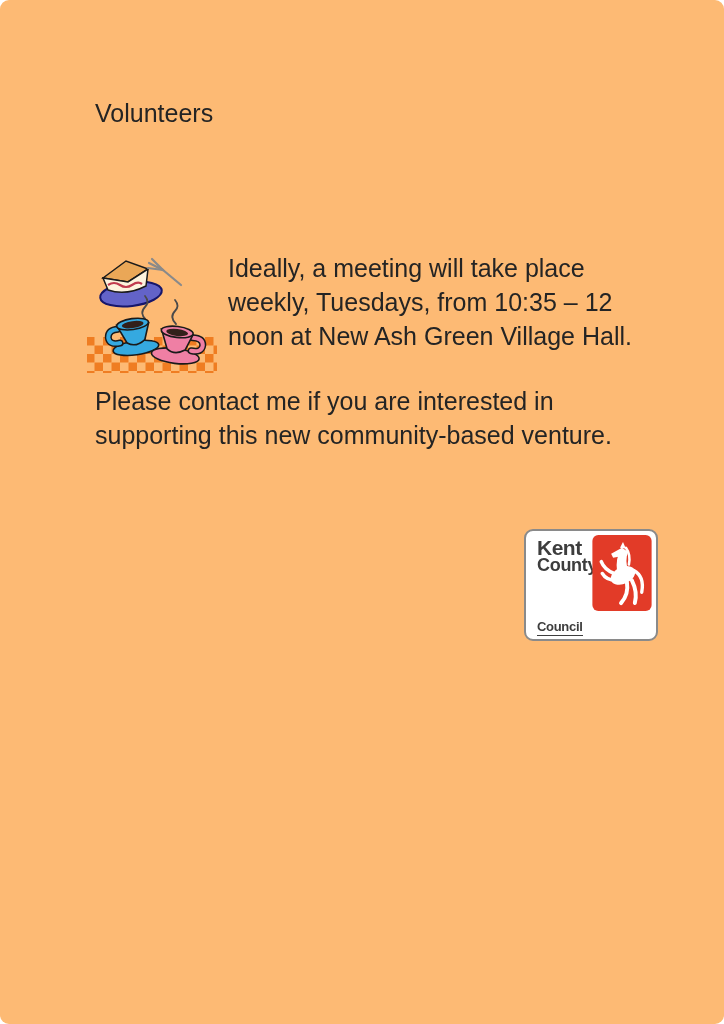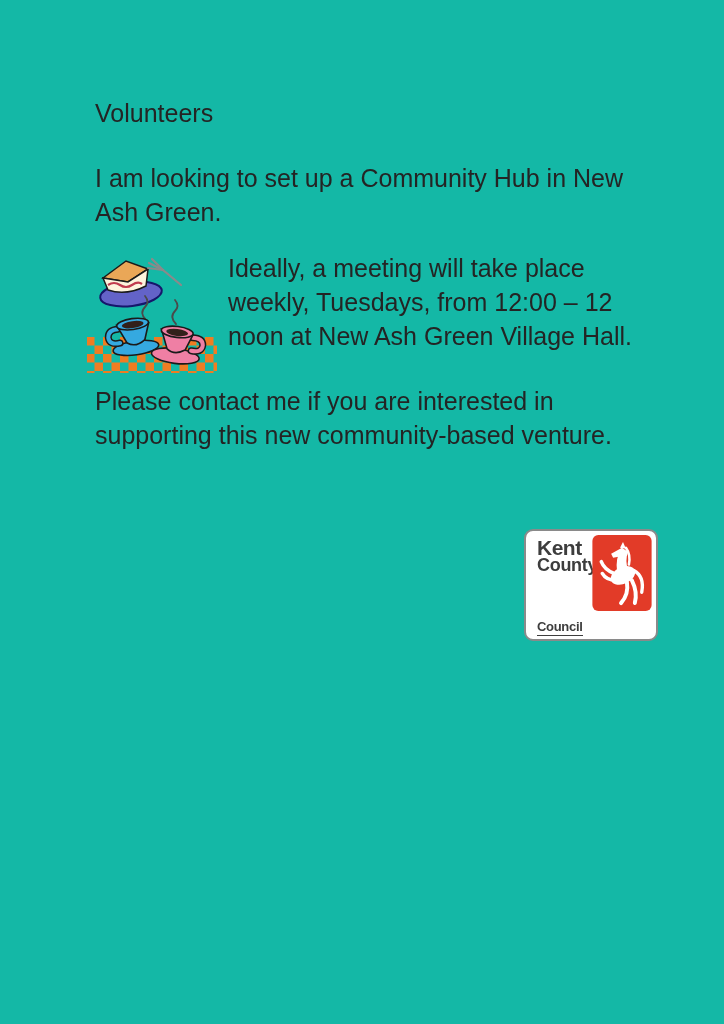--- a/index.html
+++ b/index.html
@@ -8,21 +8,22 @@
     background: #ffffff;
     font-family: "Liberation Sans", sans-serif;
     color: #242424;
     position: relative;
     overflow: hidden;
   }
   .page {
     position: absolute;
     width: 724px;
     height: 1024px;
-    background: #14b8a6;
+    background: #fdba74;
+    border-radius: 9px;
   }
   .para {
     position: absolute;
     font-size: 25px;
     line-height: 34px;
     white-space: pre-line;
     color: #242424;
   }
   .title { top: 96px; left: 95px; }
   .intro { top: 161px; left: 95px; width: 560px; }
@@ -102,22 +103,20 @@
     height: 76px;
   }
 </style>
 </head>
 <body>
 
 <div class="page">
 
   <div class="para title">Volunteers</div>
 
-  <div class="para intro">I am looking to set up a Community Hub in New
-Ash Green.</div>
 
   <svg class="clipart" viewBox="0 0 132 124" aria-hidden="true">
     <defs>
       <pattern id="chk" width="17" height="17" patternUnits="userSpaceOnUse">
         <rect width="8.5" height="8.5" fill="#ef7d22"></rect>
         <rect x="8.5" y="8.5" width="8.5" height="8.5" fill="#ef7d22"></rect>
       </pattern>
     </defs>
 
     <g>
@@ -156,21 +155,21 @@
       <ellipse cx="91" cy="104" rx="24" ry="7.5" fill="#ef7fa4" stroke="#1a1a1a" stroke-width="1.6"></ellipse>
       <path d="M106,84 Q116,83 117,90 Q117,98 106,97" fill="none" stroke="#1a1a1a" stroke-width="7" stroke-linecap="round"></path>
       <path d="M106,84 Q116,83 117,90 Q117,98 106,97" fill="none" stroke="#ef7fa4" stroke-width="4" stroke-linecap="round"></path>
       <path d="M74,79 L106,81 L100,97 Q90,104 82,98 Z" fill="#ef7fa4" stroke="#1a1a1a" stroke-width="1.6"></path>
       <ellipse cx="90" cy="80" rx="16" ry="5.5" fill="#ef7fa4" stroke="#1a1a1a" stroke-width="1.6"></ellipse>
       <ellipse cx="90" cy="80.5" rx="11" ry="3.5" fill="#32201a"></ellipse>
     </g>
   </svg>
 
   <div class="para meeting">Ideally, a meeting will take place
-weekly, Tuesdays, from 12:00 – 12
+weekly, Tuesdays, from 10:35 – 12
 noon at New Ash Green Village Hall.</div>
 
   <div class="para contact">Please contact me if you are interested in
 supporting this new community-based venture.</div>
 
 
   <div class="kcc-logo">
     <div class="kcc-text">
       <div class="kcc-kent">Kent</div>
       <div class="kcc-county">County</div>

